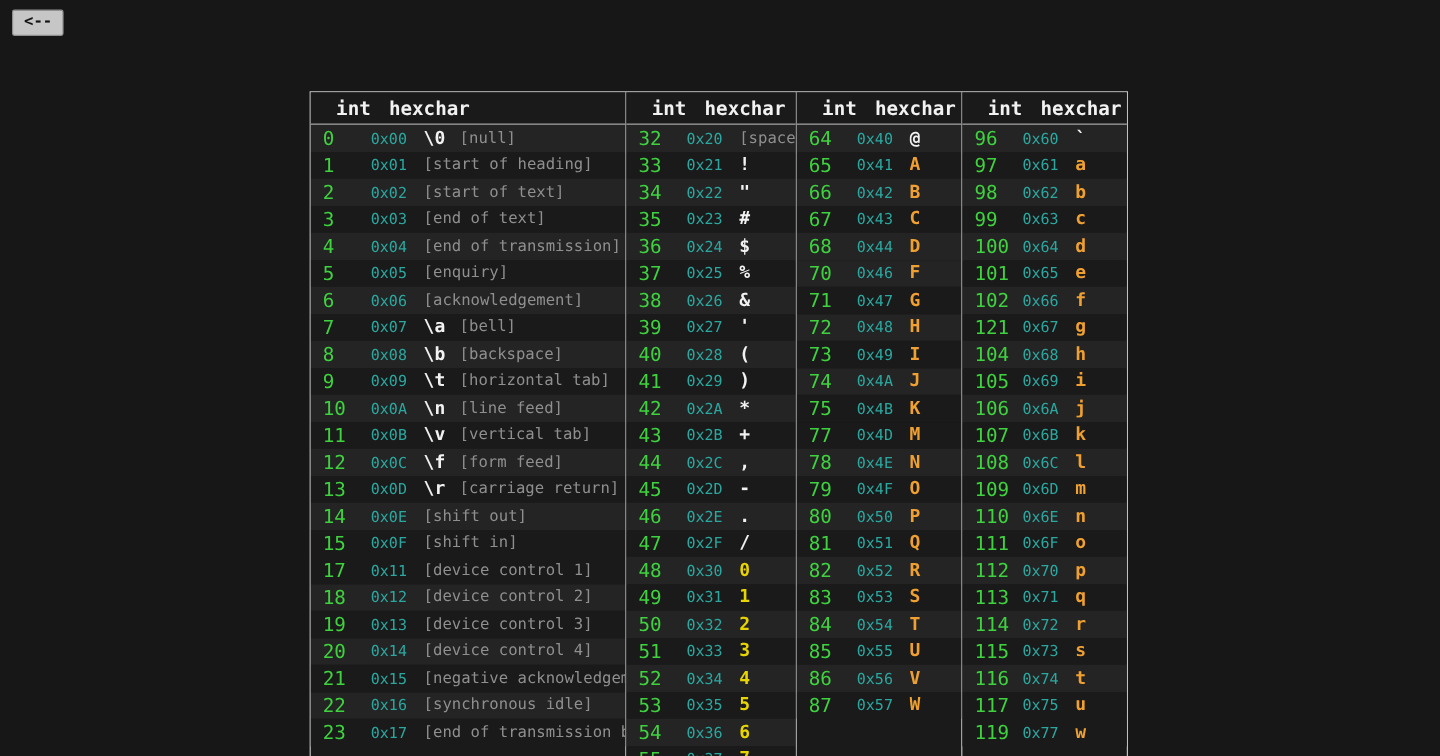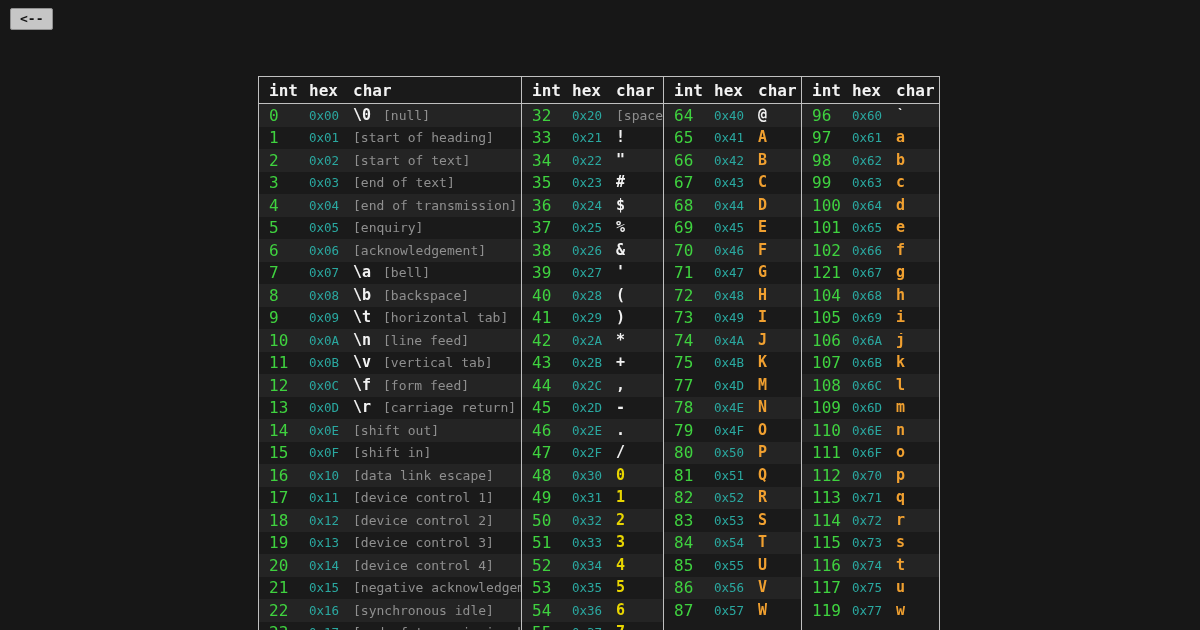--- a/index.html
+++ b/index.html
@@ -31,21 +31,21 @@
   .table-group:nth-child(1) { width: 262px; }
   .table-group:nth-child(2) { width: 141px; }
   .table-group:nth-child(3) { width: 137px; }
   .table-group:nth-child(4) { width: 137px; border-right: none; }
   .group-header {
     height: 26px;
     border-bottom: 1px solid var(--c-border, #c0c0c0);
     display: flex; align-items: center;
     background: var(--c-header_bg, #1a1a1a);
     color: var(--c-header_text, #f2f2f2);
-    font-weight: bold; font-size: 16px;
+    font-weight: bold; font-size: 16px; text-align: right;
   }
   .table-row { height: 22.5px; display: flex; align-items: center; }
   .row-even { background: var(--c-row_even_bg, #242424); }
   .row-odd  { background: var(--c-row_odd_bg, #1a1a1a); }
   .col-int  { margin-left: 10px; width: 40px; flex: none; }
   .col-hex  { width: 44px; flex: none; }
   .col-char { flex: 1; display: flex; align-items: center; min-width: 0; overflow: hidden; white-space: nowrap; }
   .int-value { color: var(--c-int, #3fd23f); font-size: 16px; }
   .hex-value { color: var(--c-hex, #2aa8a0); font-size: 12.5px; }
   .char-glyph { font-weight: bold; font-size: 15px; line-height: 1; }
@@ -180,27 +180,20 @@
           <span class="char-desc">[shift out]</span>
         </span>
       </div>
       <div class="table-row row-odd">
         <span class="col-int int-value">15</span>
         <span class="col-hex hex-value">0x0F</span>
         <span class="col-char">
           <span class="char-desc">[shift in]</span>
         </span>
       </div>
-      <div class="table-row row-even">
-        <span class="col-int int-value">16</span>
-        <span class="col-hex hex-value">0x10</span>
-        <span class="col-char">
-          <span class="char-desc">[data link escape]</span>
-        </span>
-      </div>
       <div class="table-row row-odd">
         <span class="col-int int-value">17</span>
         <span class="col-hex hex-value">0x11</span>
         <span class="col-char">
           <span class="char-desc">[device control 1]</span>
         </span>
       </div>
       <div class="table-row row-even">
         <span class="col-int int-value">18</span>
         <span class="col-hex hex-value">0x12</span>
@@ -453,27 +446,20 @@
           <span class="char-glyph t-letter">C</span>
         </span>
       </div>
       <div class="table-row row-even">
         <span class="col-int int-value">68</span>
         <span class="col-hex hex-value">0x44</span>
         <span class="col-char">
           <span class="char-glyph t-letter">D</span>
         </span>
       </div>
-      <div class="table-row row-odd">
-        <span class="col-int int-value">69</span>
-        <span class="col-hex hex-value">0x45</span>
-        <span class="col-char">
-          <span class="char-glyph t-letter">E</span>
-        </span>
-      </div>
       <div class="table-row row-even">
         <span class="col-int int-value">70</span>
         <span class="col-hex hex-value">0x46</span>
         <span class="col-char">
           <span class="char-glyph t-letter">F</span>
         </span>
       </div>
       <div class="table-row row-odd">
         <span class="col-int int-value">71</span>
         <span class="col-hex hex-value">0x47</span>

